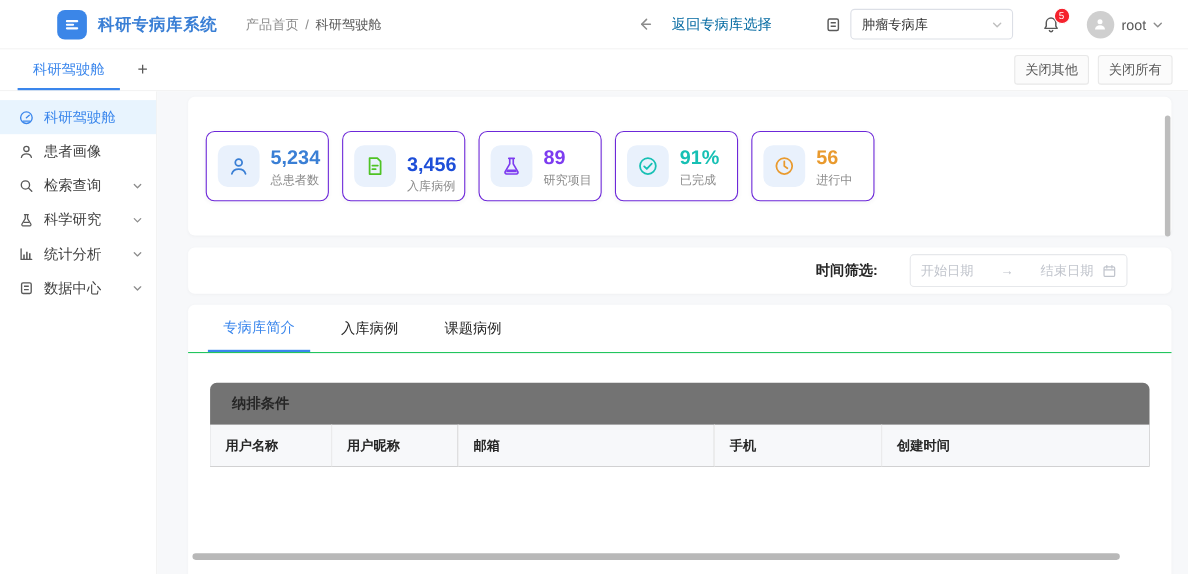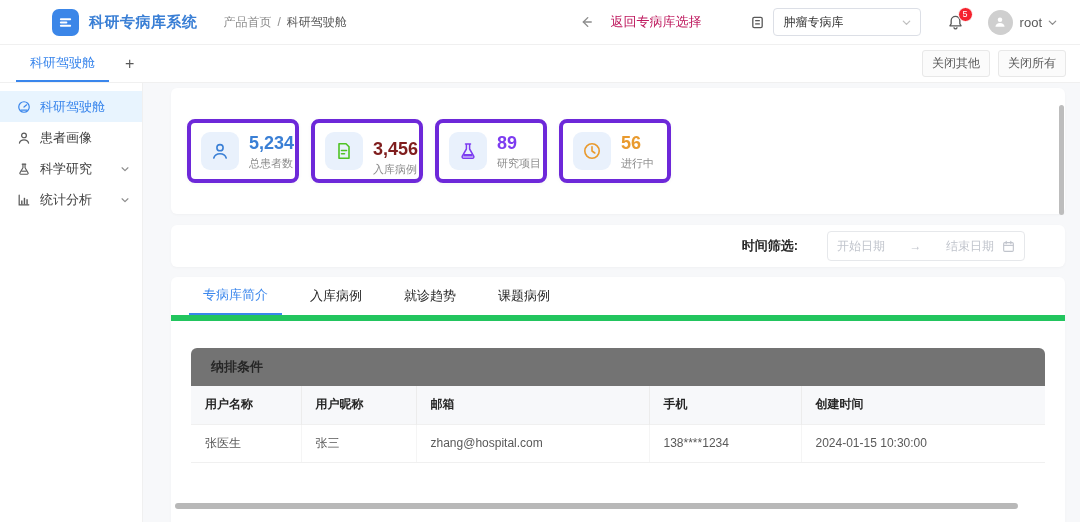--- a/index.html
+++ b/index.html
@@ -9,21 +9,21 @@
 
   
   .topbar { height:45px; flex:0 0 45px; display:flex; align-items:center; padding:0 22px 0 52px;
     background:#fff; border-bottom:1px solid #f0f0f0; }
   .logo { width:27px; height:27px; border-radius:7px; background:#3b86e8; display:flex;
     align-items:center; justify-content:center; flex:0 0 27px; }
   .app-title { color:#3a7fd5; font-size:15px; font-weight:bold; margin-left:10px; letter-spacing:.5px; }
   .breadcrumb { margin-left:26px; font-size:12px; color:#8c8c8c; display:flex; gap:6px; align-items:center; }
   .breadcrumb .cur { color:#595959; }
   .topbar-spacer { flex:1; }
-  .back-link { display:flex; align-items:center; gap:18px; font-size:13px; color:#be185d; cursor:pointer; }
+  .back-link { display:flex; align-items:center; gap:18px; font-size:13px; color:#0369a1; cursor:pointer; }
   .lib-icon { margin-left:48px; color:#595959; display:flex; }
   .lib-select { margin-left:8px; width:148px; height:28px; border:1px solid #dcdfe6; border-radius:4px;
     display:flex; align-items:center; padding:0 8px 0 10px; font-size:12px; color:#333; cursor:pointer; }
   .lib-select .sel-text { flex:1; }
   .bell-wrap { position:relative; margin-left:26px; color:#595959; display:flex; cursor:pointer; }
   .badge { position:absolute; top:-7px; right:-9px; min-width:15px; height:15px; padding:0 3px;
     background:#f5222d; border:1px solid #fff; border-radius:8px; color:#fff; font-size:9px;
     display:flex; align-items:center; justify-content:center; }
   .avatar { margin-left:24px; width:25px; height:25px; border-radius:50%; background:#cfcfcf;
     display:flex; align-items:center; justify-content:center; color:#fff; }
@@ -49,43 +49,43 @@
   .menu-item .mi-label { flex:1; white-space:nowrap; }
   .menu-item .mi-caret { color:#8c8c8c; display:flex; }
   .menu-item.active { background:#e8f4fe; color:#3a86ec; }
   .menu-item.active .mi-icon { color:#3a86ec; }
 
   .content { flex:1; background:#f7f8fa; padding:5px 15px 0 28px; position:relative; overflow:hidden; }
 
   
   .panel { background:#fff; border-radius:6px; box-shadow:0 1px 3px rgba(0,0,0,.03); }
   .stats-panel { height:126px; display:flex; align-items:center; padding-left:16px; gap:12px; }
-  .stat-card { width:112px; height:64px; border:4px solid #6d28d9; border-radius:8px;
+  .stat-card { width:112px; height:64px; border:1px solid #6d28d9; border-radius:8px;
     box-shadow:0 1px 4px rgba(0,0,0,.04); display:flex; align-items:center; padding:0 10px; gap:10px; background:#fff; }
   .stat-icon { width:38px; height:38px; flex:0 0 38px; border-radius:9px; background:#e9f1fc;
     display:flex; align-items:center; justify-content:center; }
   .stat-value { font-size:18px; font-weight:bold; line-height:22px; }
   .stat-label { font-size:11px; color:#8c8c8c; margin-top:2px; white-space:nowrap; }
-  .c-blue { color:#3a7fd5; } .c-green { color:#7f1d1d;margin-top:12px; } .c-purple { color:#7d3cf0; }
+  .c-blue { color:#3a7fd5; } .c-green { color:#1d4ed8;margin-top:12px; } .c-purple { color:#7d3cf0; }
   .c-teal { color:#17c0b4; } .c-orange { color:#e99a2e; }
 
   
   .filter-panel { margin-top:11px; height:42px; display:flex; align-items:center;
     justify-content:flex-end; padding-right:40px; gap:29px; }
   .filter-label { font-size:13px; color:#262626; font-weight:bold; }
   .date-range { width:198px; height:30px; border:1px solid #e6e8eb; border-radius:4px; background:#fff;
     display:flex; align-items:center; padding:0 9px; gap:8px; font-size:12px; color:#c0c4cc; cursor:pointer; }
   .date-range .ph { flex:0 0 auto; }
   .date-range .arrow { flex:1; text-align:center; }
   .date-range .cal { display:flex; color:#c0c4cc; }
 
   
   .tabs-panel { margin-top:10px; height:400px; position:relative; }
   .content-tabs { height:44px; display:flex; align-items:stretch; padding-left:18px;
-    border-bottom:6px solid #22c55e; }
+    border-bottom:1px solid #22c55e; }
   .ctab { display:flex; align-items:center; padding:0 14px; margin-right:14px; font-size:13px;
     color:#262626; cursor:pointer; }
   .ctab.active { color:#3a86ec; border-bottom:2px solid #3a86ec; }
 
   .criteria { margin:27px 20px 0; background:#737373; border-radius:6px 6px 0 0; }
   .criteria-title { height:38px; display:flex; align-items:center; padding:0 20px;
     font-size:13px; font-weight:bold; color:#262626; }
   table.data { width:100%; border-collapse:collapse; table-layout:fixed; }
   table.data th { height:38px; background:#f7f8fa; font-size:12px; font-weight:bold; color:#262626;
     text-align:left; padding:0 14px; border-left:1px solid #ececec; }
@@ -202,20 +202,34 @@
       <div class="menu-item">
         <span class="mi-icon">
           <svg width="14" height="14" viewBox="0 0 16 16">
               <circle cx="8" cy="5" r="2.7" fill="none" stroke="currentColor" stroke-width="1.4"></circle>
               <path d="M2.8 13.8 a5.3 4.6 0 0 1 10.4 0" fill="none" stroke="currentColor" stroke-width="1.4" stroke-linecap="round"></path>
             </svg>
         </span>
         <span class="mi-label">患者画像</span>
       </div>
 
+      <div class="menu-item">
+        <span class="mi-icon">
+          <svg width="14" height="14" viewBox="0 0 16 16">
+              <circle cx="7" cy="7" r="4.3" fill="none" stroke="currentColor" stroke-width="1.4"></circle>
+              <line x1="10.3" y1="10.3" x2="13.6" y2="13.6" stroke="currentColor" stroke-width="1.4" stroke-linecap="round"></line>
+            </svg>
+        </span>
+        <span class="mi-label">检索查询</span>
+        <span class="mi-caret">
+          <svg width="10" height="10" viewBox="0 0 12 12">
+              <path d="M2.5 4.5 L6 8 L9.5 4.5" fill="none" stroke="currentColor" stroke-width="1.4" stroke-linecap="round" stroke-linejoin="round"></path>
+            </svg>
+        </span>
+      </div>
 
       <div class="menu-item">
         <span class="mi-icon">
           <svg width="14" height="14" viewBox="0 0 16 16">
               <path d="M6 2.5 h4 M6.8 2.5 v4 L3.4 12.2 a1.2 1.2 0 0 0 1.1 1.8 h7 a1.2 1.2 0 0 0 1.1 -1.8 L9.2 6.5 v-4" fill="none" stroke="currentColor" stroke-width="1.3" stroke-linecap="round" stroke-linejoin="round"></path>
               <line x1="5" y1="10.5" x2="11" y2="10.5" stroke="currentColor" stroke-width="1.3"></line>
             </svg>
         </span>
         <span class="mi-label">科学研究</span>
         <span class="mi-caret">
@@ -235,20 +249,35 @@
             </svg>
         </span>
         <span class="mi-label">统计分析</span>
         <span class="mi-caret">
           <svg width="10" height="10" viewBox="0 0 12 12">
               <path d="M2.5 4.5 L6 8 L9.5 4.5" fill="none" stroke="currentColor" stroke-width="1.4" stroke-linecap="round" stroke-linejoin="round"></path>
             </svg>
         </span>
       </div>
 
+      <div class="menu-item">
+        <span class="mi-icon">
+          <svg width="14" height="14" viewBox="0 0 16 16">
+              <rect x="3" y="2.5" width="10" height="11" rx="1.5" fill="none" stroke="currentColor" stroke-width="1.4"></rect>
+              <line x1="5.5" y1="6" x2="10.5" y2="6" stroke="currentColor" stroke-width="1.4"></line>
+              <line x1="5.5" y1="9.5" x2="10.5" y2="9.5" stroke="currentColor" stroke-width="1.4"></line>
+            </svg>
+        </span>
+        <span class="mi-label">数据中心</span>
+        <span class="mi-caret">
+          <svg width="10" height="10" viewBox="0 0 12 12">
+              <path d="M2.5 4.5 L6 8 L9.5 4.5" fill="none" stroke="currentColor" stroke-width="1.4" stroke-linecap="round" stroke-linejoin="round"></path>
+            </svg>
+        </span>
+      </div>
 
     </aside>
 
     <div class="content">
 
       <div class="panel stats-panel">
 
         <div class="stat-card">
           <div class="stat-icon">
             <svg width="20" height="20" viewBox="0 0 20 20">
@@ -282,20 +311,32 @@
                 <path d="M7.5 3 h5 M8.4 3 v5 L4.3 15.1 a1.4 1.4 0 0 0 1.3 2.1 h8.8 a1.4 1.4 0 0 0 1.3 -2.1 L11.6 8 v-5" fill="none" stroke="#7d3cf0" stroke-width="1.5" stroke-linecap="round" stroke-linejoin="round"></path>
                 <path d="M6 13 h8 l1 2.5 h-10 Z" fill="#7d3cf0" stroke="none"></path>
               </svg>
           </div>
           <div>
             <div class="stat-value c-purple">89</div>
             <div class="stat-label">研究项目</div>
           </div>
         </div>
 
+        <div class="stat-card">
+          <div class="stat-icon">
+            <svg width="20" height="20" viewBox="0 0 20 20">
+                <circle cx="10" cy="10" r="7.2" fill="none" stroke="#17c0b4" stroke-width="1.6"></circle>
+                <path d="M6.6 10.2 L9 12.6 L13.5 7.8" fill="none" stroke="#17c0b4" stroke-width="1.6" stroke-linecap="round" stroke-linejoin="round"></path>
+              </svg>
+          </div>
+          <div>
+            <div class="stat-value c-teal">91%</div>
+            <div class="stat-label">已完成</div>
+          </div>
+        </div>
 
         <div class="stat-card">
           <div class="stat-icon">
             <svg width="20" height="20" viewBox="0 0 20 20">
                 <circle cx="10" cy="10" r="7.2" fill="none" stroke="#e99a2e" stroke-width="1.6"></circle>
                 <path d="M10 5.8 V10 L12.8 12" fill="none" stroke="#e99a2e" stroke-width="1.6" stroke-linecap="round" stroke-linejoin="round"></path>
               </svg>
           </div>
           <div>
             <div class="stat-value c-orange">56</div>
@@ -318,21 +359,20 @@
                 <line x1="1.8" y1="5.8" x2="12.2" y2="5.8" stroke="currentColor" stroke-width="1.2"></line>
               </svg>
           </span>
         </div>
       </div>
 
       <div class="panel tabs-panel">
         <div class="content-tabs">
           <div class="ctab active">专病库简介</div>
           <div class="ctab">入库病例</div>
-          <div class="ctab">就诊趋势</div>
           <div class="ctab">课题病例</div>
         </div>
 
         <div class="criteria">
           <div class="criteria-title">纳排条件</div>
           <table class="data">
             <colgroup>
               <col class="col1">
                 <col class="col2">
                 <col class="col3">
@@ -342,27 +382,20 @@
             <thead>
               <tr>
                 <th>用户名称</th>
                 <th>用户昵称</th>
                 <th>邮箱</th>
                 <th>手机</th>
                 <th>创建时间</th>
               </tr>
             </thead>
             <tbody>
-              <tr>
-                <td>张医生</td>
-                <td>张三</td>
-                <td>zhang@hospital.com</td>
-                <td>138****1234</td>
-                <td>2024-01-15 10:30:00</td>
-              </tr>
             </tbody>
           </table>
         </div>
 
         <div class="hscrollbar"></div>
       </div>
 
       <div class="vscrollbar"></div>
     </div>
   </div>

